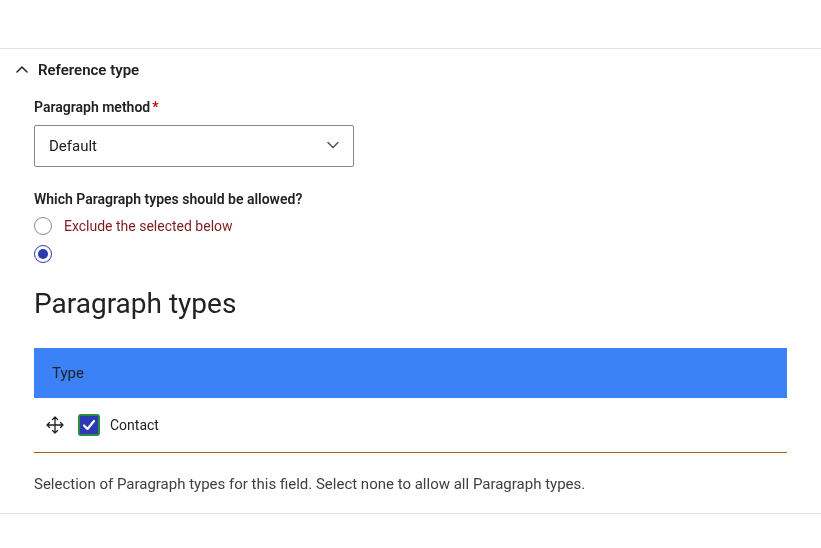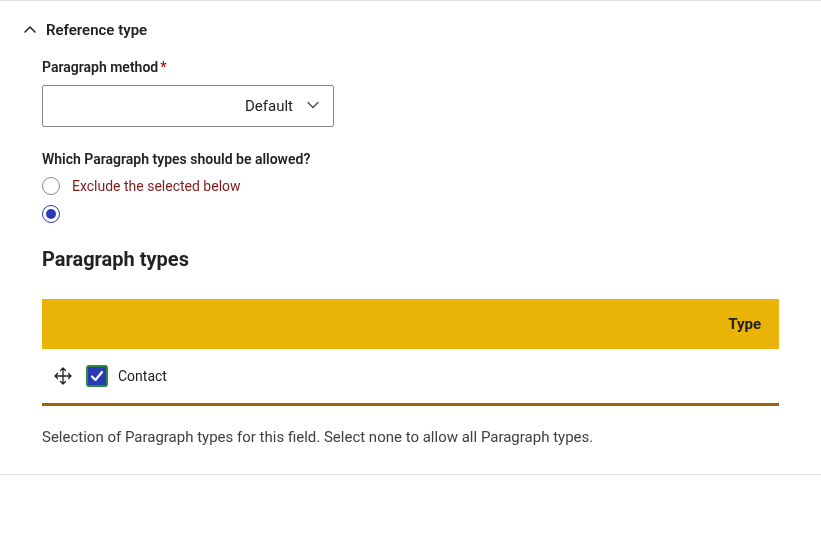--- a/index.html
+++ b/index.html
@@ -6,21 +6,22 @@
     body {
       font-family: -apple-system, BlinkMacSystemFont, "Segoe UI", Roboto, sans-serif;
       font-size: 14px;
       color: #222;
       background: #fff;
       width: 821px;
     }
     .container {
       border-top: 1px solid #e0e0e0;
       border-bottom: 1px solid #e0e0e0;
-      padding: 8px;
+      padding: 0;
+      margin-top: 48px;
     }
     .section-header {
       display: flex;
       align-items: center;
       padding: 12px 16px;
       cursor: pointer;
     }
     .chevron {
       width: 12px;
       height: 12px;
@@ -46,22 +47,21 @@
       color: #222;
       display: block;
       margin-bottom: 10px;
     }
     .required-mark {
       color: #c00;
       margin-left: 2px;
     }
     .select-wrap {
       position: relative;
-      width: 292px;
-      text-align: right;
+      width: 320px;
     }
     .select {
       width: 100%;
       padding: 11px 40px 11px 14px;
       border: 1px solid #888;
       border-radius: 2px;
       font-size: 15px;
       background: #fff;
       cursor: pointer;
       appearance: none;
@@ -101,42 +101,41 @@
       border-radius: 50%;
       top: 50%;
       left: 50%;
       transform: translate(-50%, -50%);
     }
     .radio-label {
       font-size: 14px;
       color: #7f1d1d;
     }
     .subheading {
-      font-size: 20px;
-      font-weight: 700;
+      font-size: 28px;
+      font-weight: 400;
       color: #222;
       margin-top: 8px;
       margin-bottom: 28px;
     }
     .table {
       width: 100%;
     }
     .table-header {
-      background: #eab308;
+      background: #3b82f6;
       padding: 16px 18px;
-      font-weight: 700;
-      font-size: 15px;
-      color: #222;
-      text-align: right;
+      font-weight: 400;
+      font-size: 15px;
+      color: #222;
     }
     .table-row {
       display: flex;
       align-items: center;
       padding: 16px 12px;
-      border-bottom: 3px solid #a16207;
+      border-bottom: 1px solid #a16207;
     }
     .drag-handle {
       margin-right: 14px;
       display: inline-flex;
       cursor: move;
     }
     .checkbox {
       width: 22px;
       height: 22px;
       border: 2px solid #2d8a3e;

